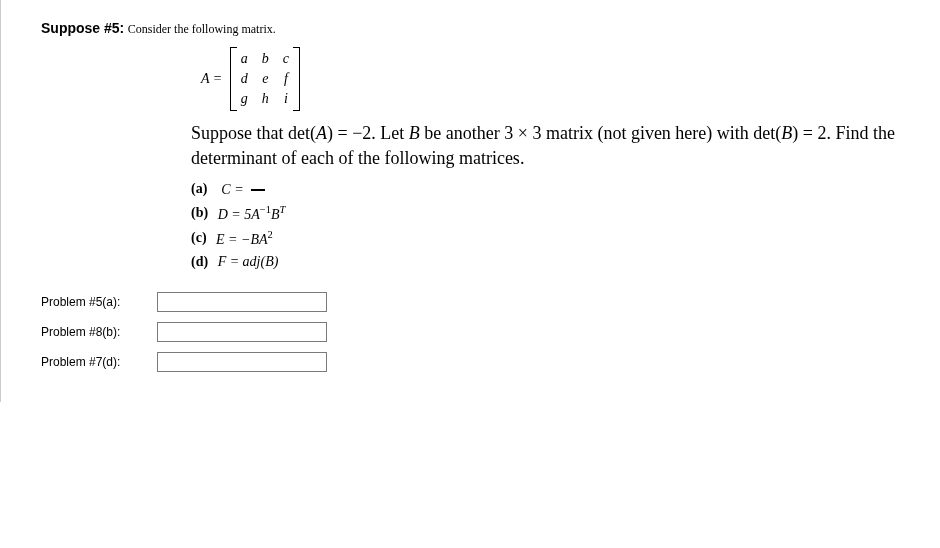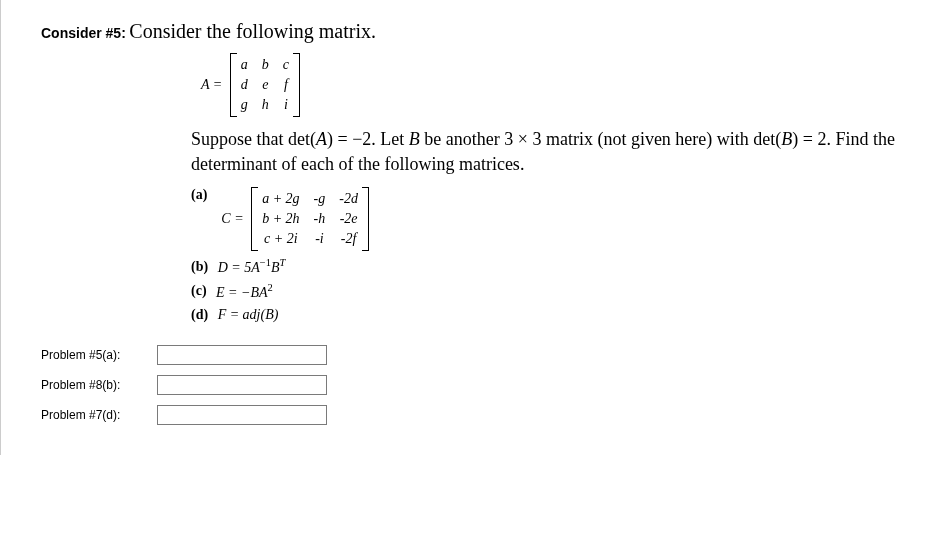--- a/index.html
+++ b/index.html
@@ -16,21 +16,21 @@
   .problem-header {
     margin-bottom: 8px;
   }
   .problem-label {
     font-family: Verdana, Arial, sans-serif;
     font-weight: bold;
     font-size: 14px;
   }
   .problem-intro {
     font-family: Georgia, 'Times New Roman', serif;
-    font-size: 20px;
+    font-size: 12px;
   }
   .matrix-block {
     margin: 10px 0 10px 160px;
   }
   .matrix-label {
     font-style: italic;
     font-family: 'Times New Roman', serif;
     display: inline-block;
     vertical-align: middle;
     margin-right: 4px;
@@ -113,21 +113,21 @@
   .part-a-wrap {
     display: flex;
     align-items: flex-start;
     gap: 8px;
   }
 </style>
 </head>
 <body>
 
 <div class="problem-header">
-  <span class="problem-label">Consider #5:</span>
+  <span class="problem-label">Suppose #5:</span>
   <span class="problem-intro">Consider the following matrix.</span>
 </div>
 
 <div class="matrix-block">
   <span class="matrix-label">A =</span>
   <span class="bracket-wrap">
     <span class="bracket left"></span>
     <span class="matrix-grid three">
       <span class="cell">a</span>
       <span class="cell">b</span>
@@ -148,31 +148,20 @@
 </div>
 
 <div class="parts">
 
   <div class="part-row part-a-wrap">
     <span class="part-label">(a)</span>
     <span>
       <span class="matrix-label">C =</span>
       <span class="bracket-wrap">
         <span class="bracket left"></span>
-        <span class="matrix-grid three">
-          <span class="cell">a + 2g</span>
-          <span class="cell">-g</span>
-          <span class="cell">-2d</span>
-          <span class="cell">b + 2h</span>
-          <span class="cell">-h</span>
-          <span class="cell">-2e</span>
-          <span class="cell">c + 2i</span>
-          <span class="cell">-i</span>
-          <span class="cell">-2f</span>
-        </span>
         <span class="bracket right"></span>
       </span>
     </span>
   </div>
 
   <div class="part-row">
     <span class="part-label">(b)</span>
     <span class="part-content">
       <span>D = 5A</span><span class="sup">−1</span><span>B</span><span class="sup it">T</span>
     </span>

